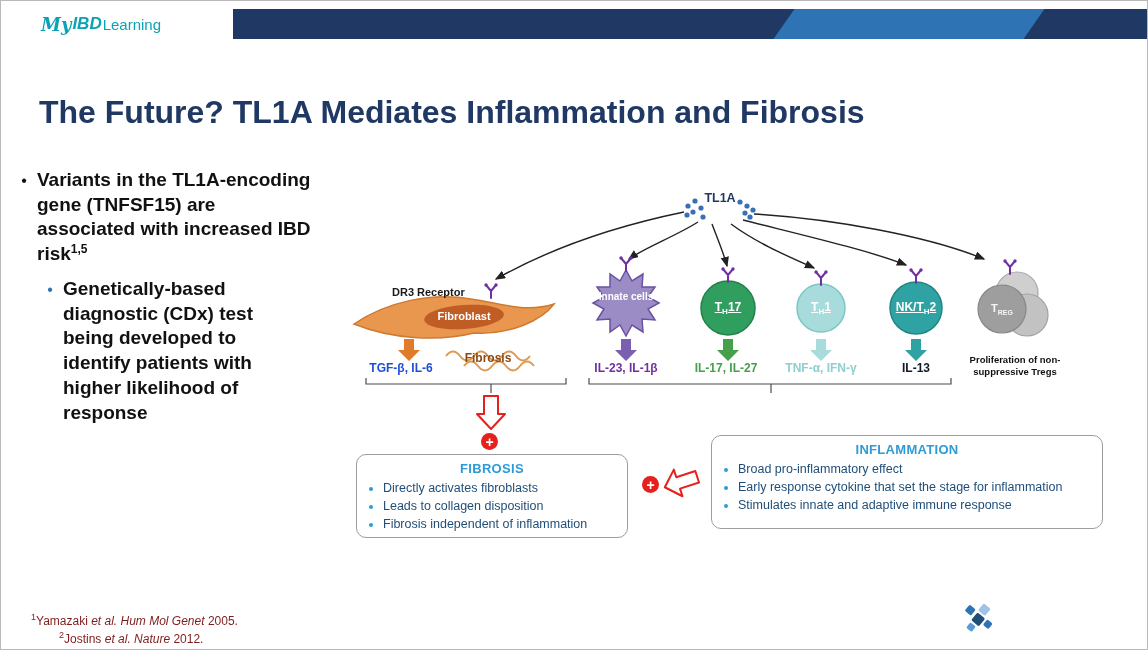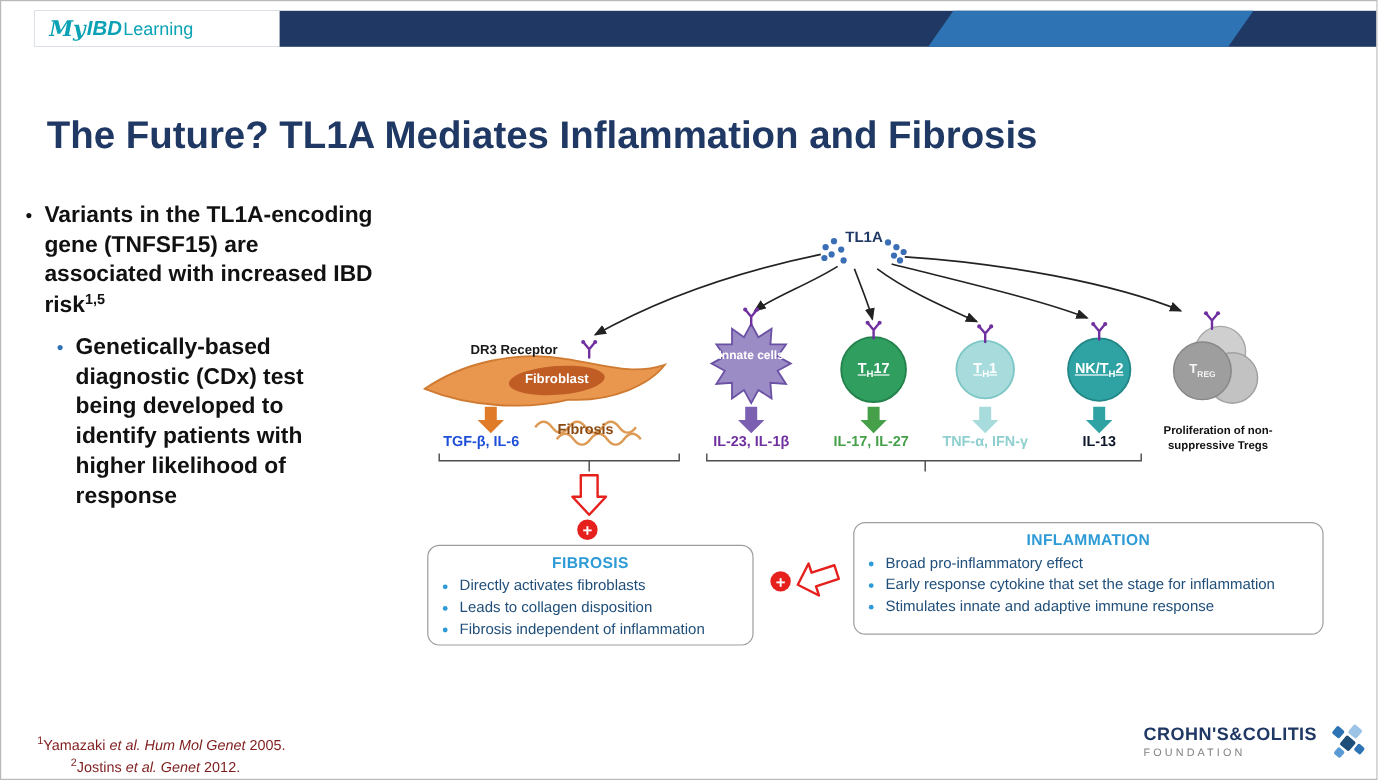--- a/index.html
+++ b/index.html
@@ -225,28 +225,24 @@
       <ul>
         <li>Broad pro-inflammatory effect</li>
         <li>Early response cytokine that set the stage for inflammation</li>
         <li>Stimulates innate and adaptive immune response</li>
       </ul>
     </div>
   </div>
 
   <div class="footnotes">
     <div class="fn1"><sup>1</sup><span>Yamazaki </span><em>et al. Hum Mol Genet</em><span> 2005.</span></div>
-    <div class="fn2"><sup>2</sup><span>Jostins </span><em>et al. Genet</em><span> 2012.</span></div>
+    <div class="fn2"><sup>2</sup><span>Jostins </span><em>et al. Nature</em><span> 2012.</span></div>
   </div>
 
   <div class="cc-logo">
-    <div class="cc-text">
-      <div class="l1"><span>CROHN'S</span><span>&amp;</span><span>COLITIS</span></div>
-      <div class="l2">FOUNDATION</div>
-    </div>
     <svg width="38" height="34" viewBox="0 0 38 34" style="margin-left:6px">
       <g transform="rotate(40 19 17)">
         <rect x="14" y="2" width="9" height="9" rx="1.5" fill="#9dc3e6"></rect>
         <rect x="4" y="12" width="8" height="8" rx="1.5" fill="#2e74b5"></rect>
         <rect x="15" y="13" width="10" height="10" rx="1.5" fill="#1f4e79"></rect>
         <rect x="27" y="12" width="7" height="7" rx="1.5" fill="#2e74b5"></rect>
         <rect x="16" y="25" width="7" height="7" rx="1.5" fill="#5b9bd5"></rect>
       </g>
     </svg>
   </div>

